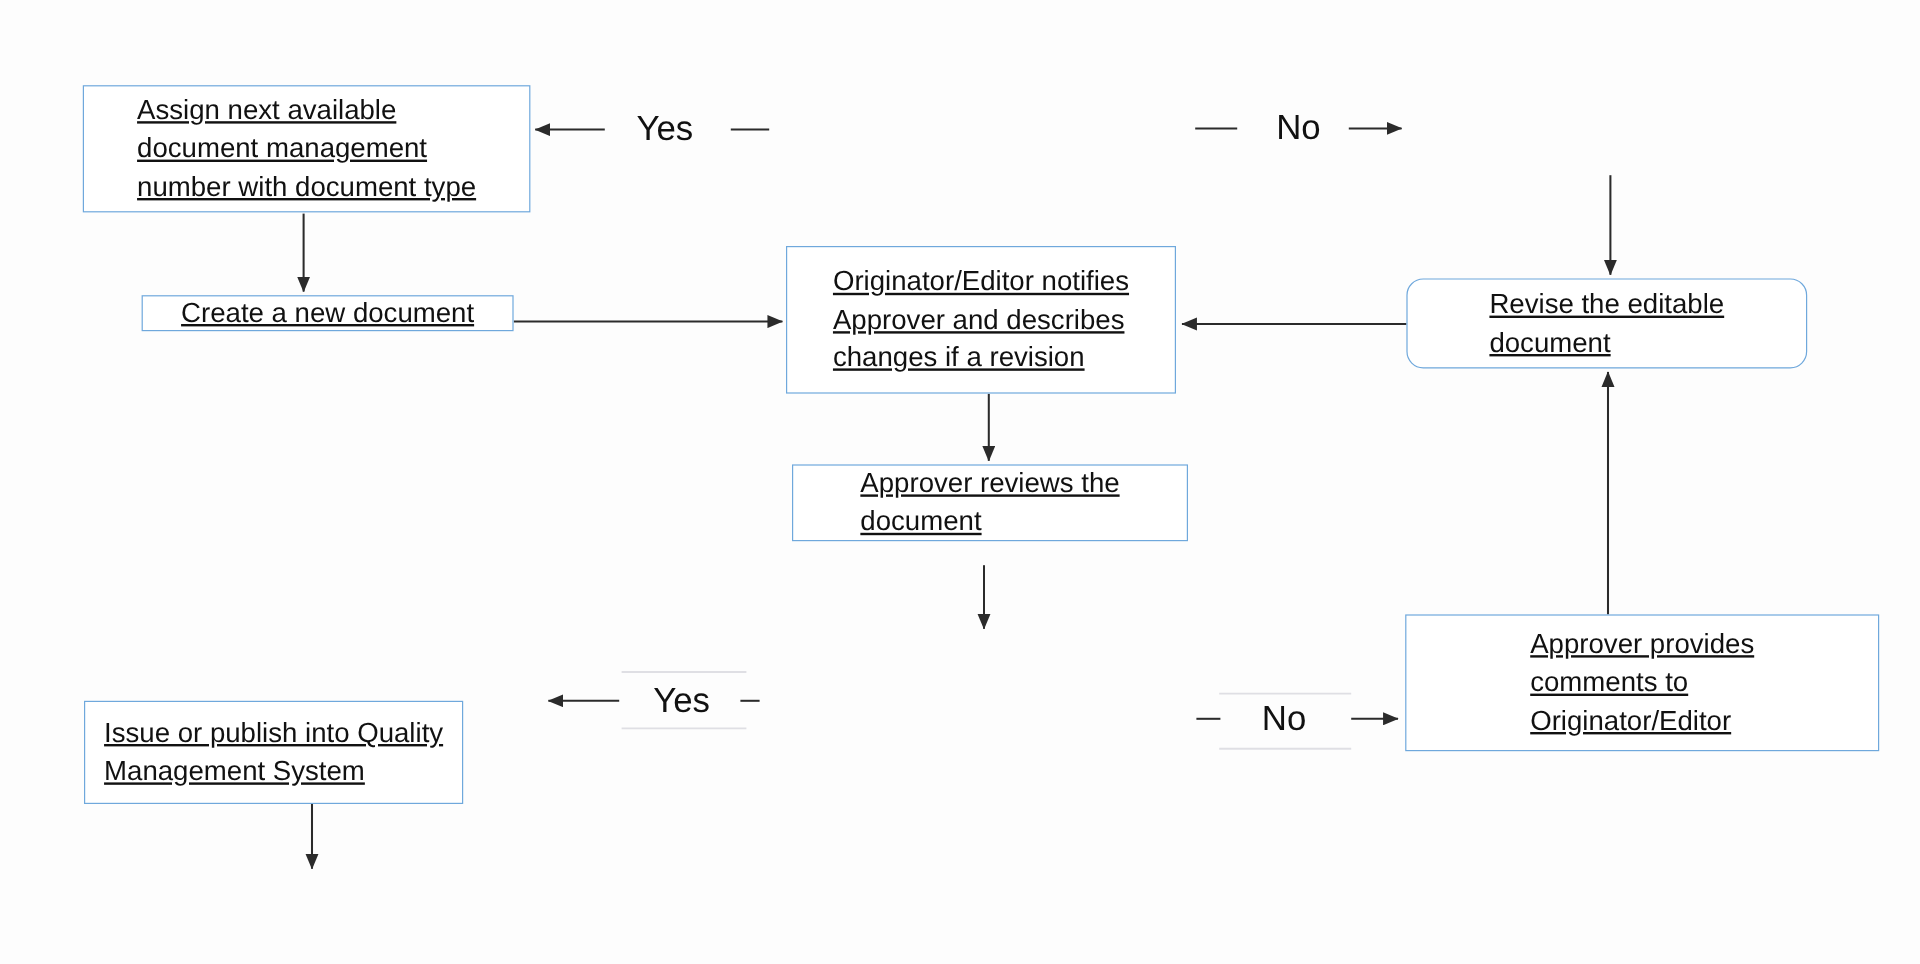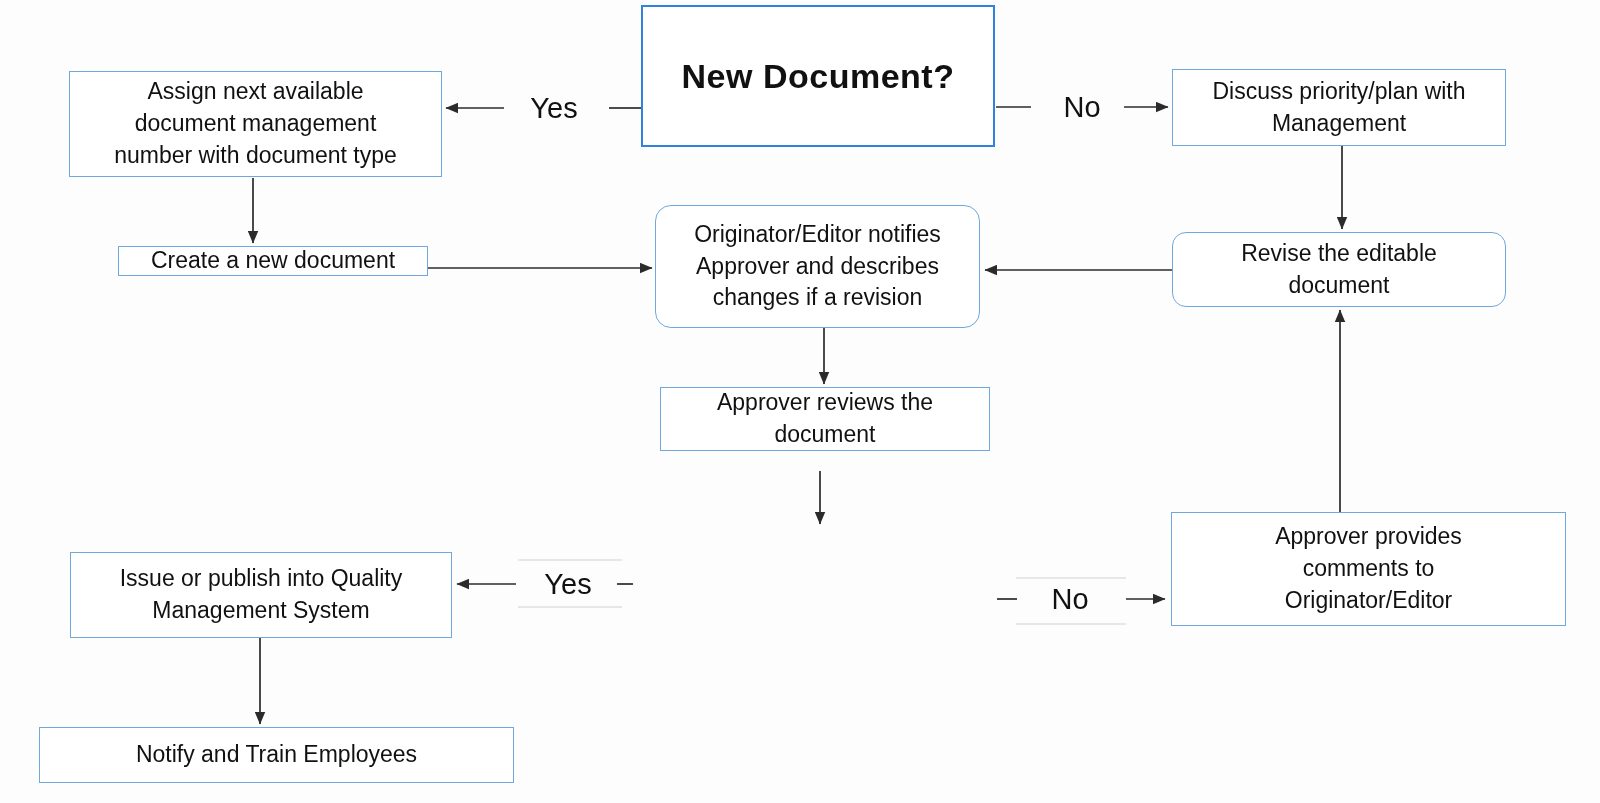--- a/index.html
+++ b/index.html
@@ -25,24 +25,24 @@
   .conn{stroke:var(--connector);stroke-width:1.7;fill:none;}
   .faded{stroke:var(--faded);stroke-width:1.6;fill:none;}
   .arrowhead{fill:var(--connector);}
   .node{
     position:absolute;
     box-sizing:border-box;
     background:#ffffff;
     border:1.6px solid var(--node-border);
     color:var(--text);
     display:flex;align-items:center;justify-content:center;
-    text-align:center;
     font-size:23px;line-height:1.38;
     white-space:pre-line;
     padding:2px 8px;
+    text-decoration:underline;
   }
   .node.decision{
     border:2.5px solid var(--decision-border);
     font-weight:bold;
     font-size:34px;
     letter-spacing:0.5px;
   }
   .node.decision.big{font-size:37px;}
   .edge-label{
     position:absolute;
@@ -117,50 +117,46 @@
 
     <g>
       <line class="conn" x1="1340" y1="542" x2="1340" y2="310" marker-end="url(#arrow)"></line>
     </g>
 
     <g>
       <line class="conn" x1="260" y1="638" x2="260" y2="724" marker-end="url(#arrow)"></line>
     </g>
   </svg>
 
-  <div class="node decision" style="left:641px;top:5px;width:354px;height:142px;">New Document?</div>
 
   <div class="node" style="left:69px;top:71px;width:373px;height:106px;">Assign next available
 document management
 number with document type</div>
 
-  <div class="node" style="left:1172px;top:69px;width:334px;height:77px;">Discuss priority/plan with
-Management</div>
 
   <div class="node" style="left:118px;top:246px;width:310px;height:30px;">Create a new document</div>
 
-  <div class="node" style="left:655px;top:205px;width:325px;height:123px;border-radius:16px;">Originator/Editor notifies
+  <div class="node" style="left:655px;top:205px;width:325px;height:123px;">Originator/Editor notifies
 Approver and describes
 changes if a revision</div>
 
   <div class="node" style="left:1172px;top:232px;width:334px;height:75px;border-radius:14px;">Revise the editable
 document</div>
 
   <div class="node" style="left:660px;top:387px;width:330px;height:64px;">Approver reviews the
 document</div>
 
 
-  <div class="node" style="left:70px;top:552px;width:382px;height:86px;">Issue or publish into Quality
+  <div class="node" style="left:70px;top:584px;width:316px;height:86px;">Issue or publish into Quality
 Management System</div>
 
   <div class="node" style="left:1171px;top:512px;width:395px;height:114px;">Approver provides
 comments to
 Originator/Editor</div>
 
-  <div class="node" style="left:39px;top:727px;width:475px;height:56px;">Notify and Train Employees</div>
 
   <div class="edge-label" style="left:519px;top:89px;width:70px;height:38px;">Yes</div>
 
   <div class="edge-label" style="left:1047px;top:88px;width:70px;height:38px;">No</div>
 
   <div class="edge-label" style="left:533px;top:565px;width:70px;height:38px;">Yes</div>
 
   <div class="edge-label" style="left:1035px;top:580px;width:70px;height:38px;">No</div>
 
 </div>

